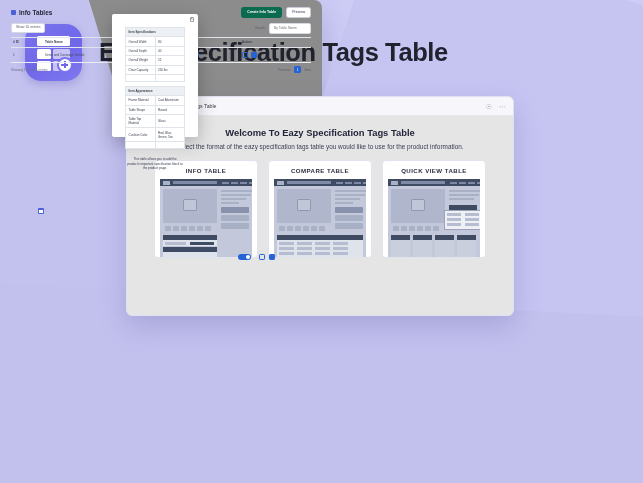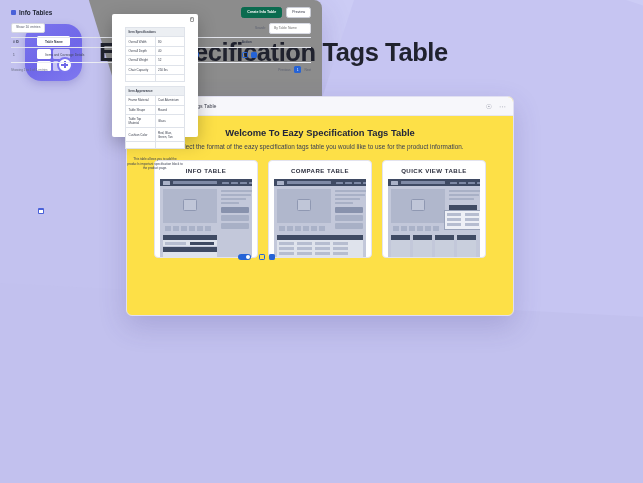--- a/index.html
+++ b/index.html
@@ -54,21 +54,21 @@
   }
   #badge::before { left: 5.2px; top: 2.3px; width: 1.8px; height: 7px; }
   #badge::after  { left: 2.3px; top: 5.2px; width: 7px; height: 1.8px; }
 
   #app-title {
     font-size: 25.5px; font-weight: 700; color: #20222e;
     letter-spacing: -0.4px; white-space: nowrap;
   }
 
   
-  .win { position: absolute; background: #fde047; overflow: hidden; }
+  .win { position: absolute; background: #e5e5e5; overflow: hidden; }
 
   
   #main-window {
     left: 126px; top: 96px; width: 388px; height: 220px;
     border-radius: 6px;
     box-shadow: 0 10px 28px rgba(60,50,130,.20);
     border: 1px solid #e1e0f2;
   }
   #main-titlebar {
     height: 19px; background: #f7f7fb; border-bottom: 1px solid #e7e7ef;

